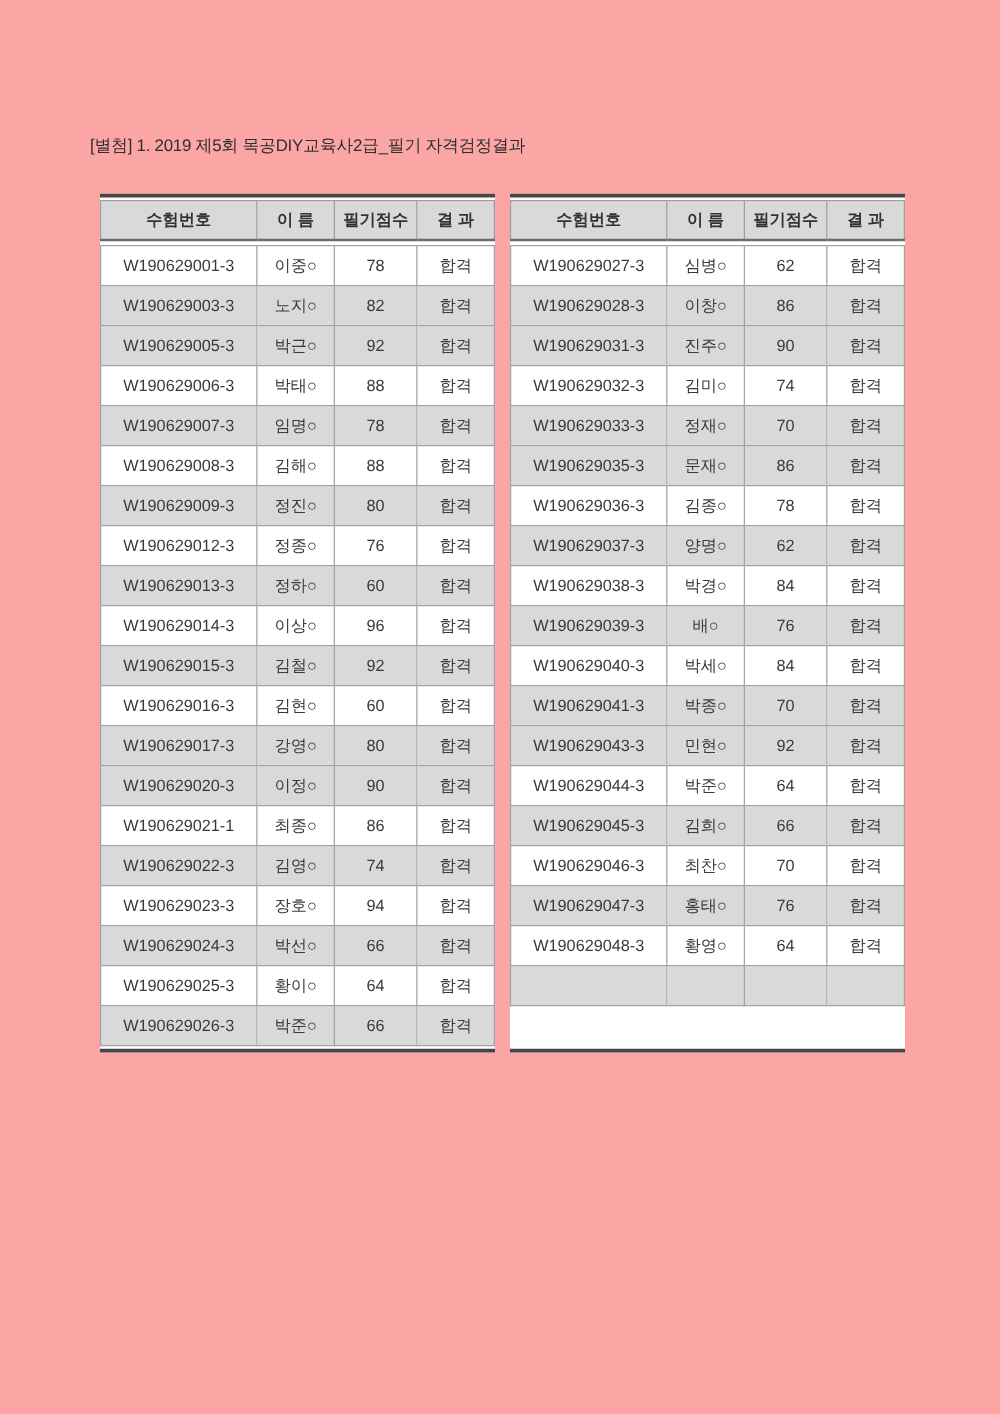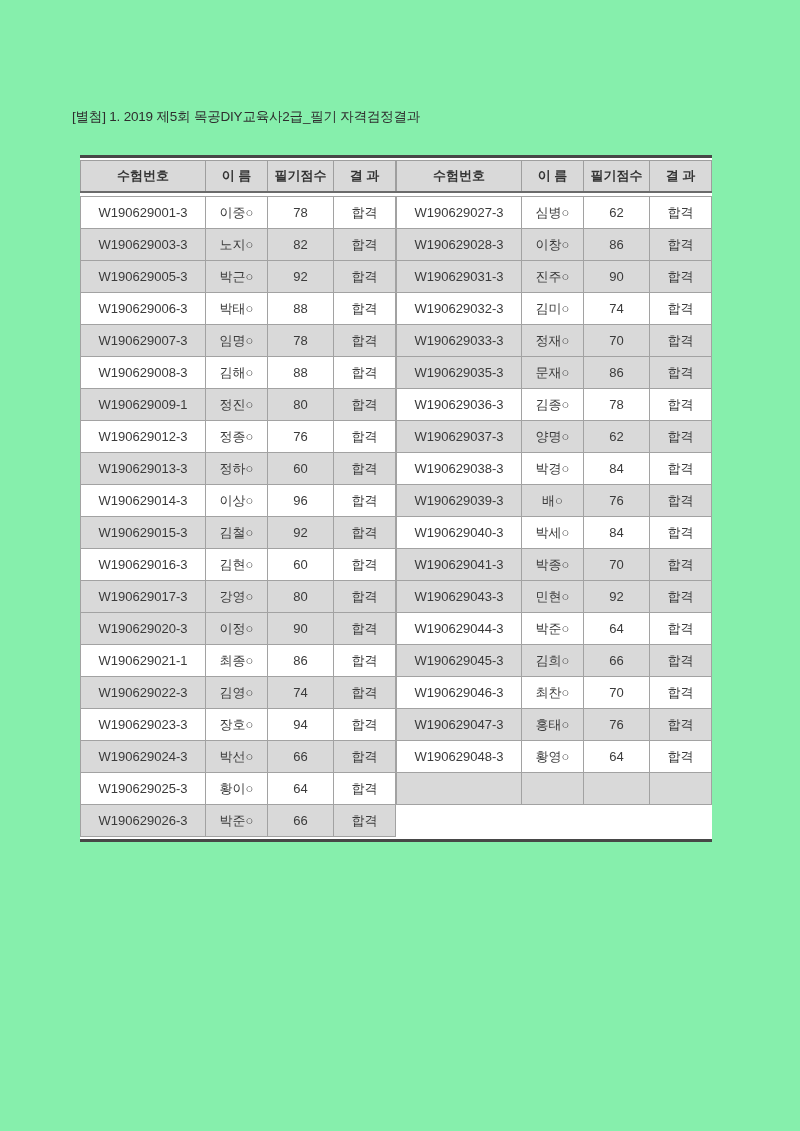--- a/index.html
+++ b/index.html
@@ -11,38 +11,39 @@
     width: 800px;
     height: 1131px;
     font-family: "Liberation Sans", sans-serif;
     color: #383838;
     position: relative;
   }
   .page {
     position: relative;
     width: 800px;
     height: 1131px;
-    background: #86efac;
+    background: #fca5a5;
     overflow: hidden;
   }
   .doc-title {
     position: absolute;
     left: 72px;
     top: 108px;
     font-size: 13.5px;
     font-weight: normal;
     color: #2e2e2e;
     letter-spacing: -0.2px;
     white-space: nowrap;
   }
   .tables-row {
     position: absolute;
     left: 80px;
     top: 155px;
     display: flex;
+    gap: 12px;
   }
   .tbl-outer {
     border-top: 3px solid #474747;
     border-bottom: 3px solid #474747;
     padding: 2px 0;
     background: #ffffff;
   }
   table.results {
     border-collapse: collapse;
     table-layout: fixed;
@@ -146,21 +147,21 @@
               <td>78</td>
               <td>합격</td>
             </tr>
             <tr>
               <td>W190629008-3</td>
               <td>김해○</td>
               <td>88</td>
               <td>합격</td>
             </tr>
             <tr class="shade">
-              <td>W190629009-1</td>
+              <td>W190629009-3</td>
               <td>정진○</td>
               <td>80</td>
               <td>합격</td>
             </tr>
             <tr>
               <td>W190629012-3</td>
               <td>정종○</td>
               <td>76</td>
               <td>합격</td>
             </tr>

